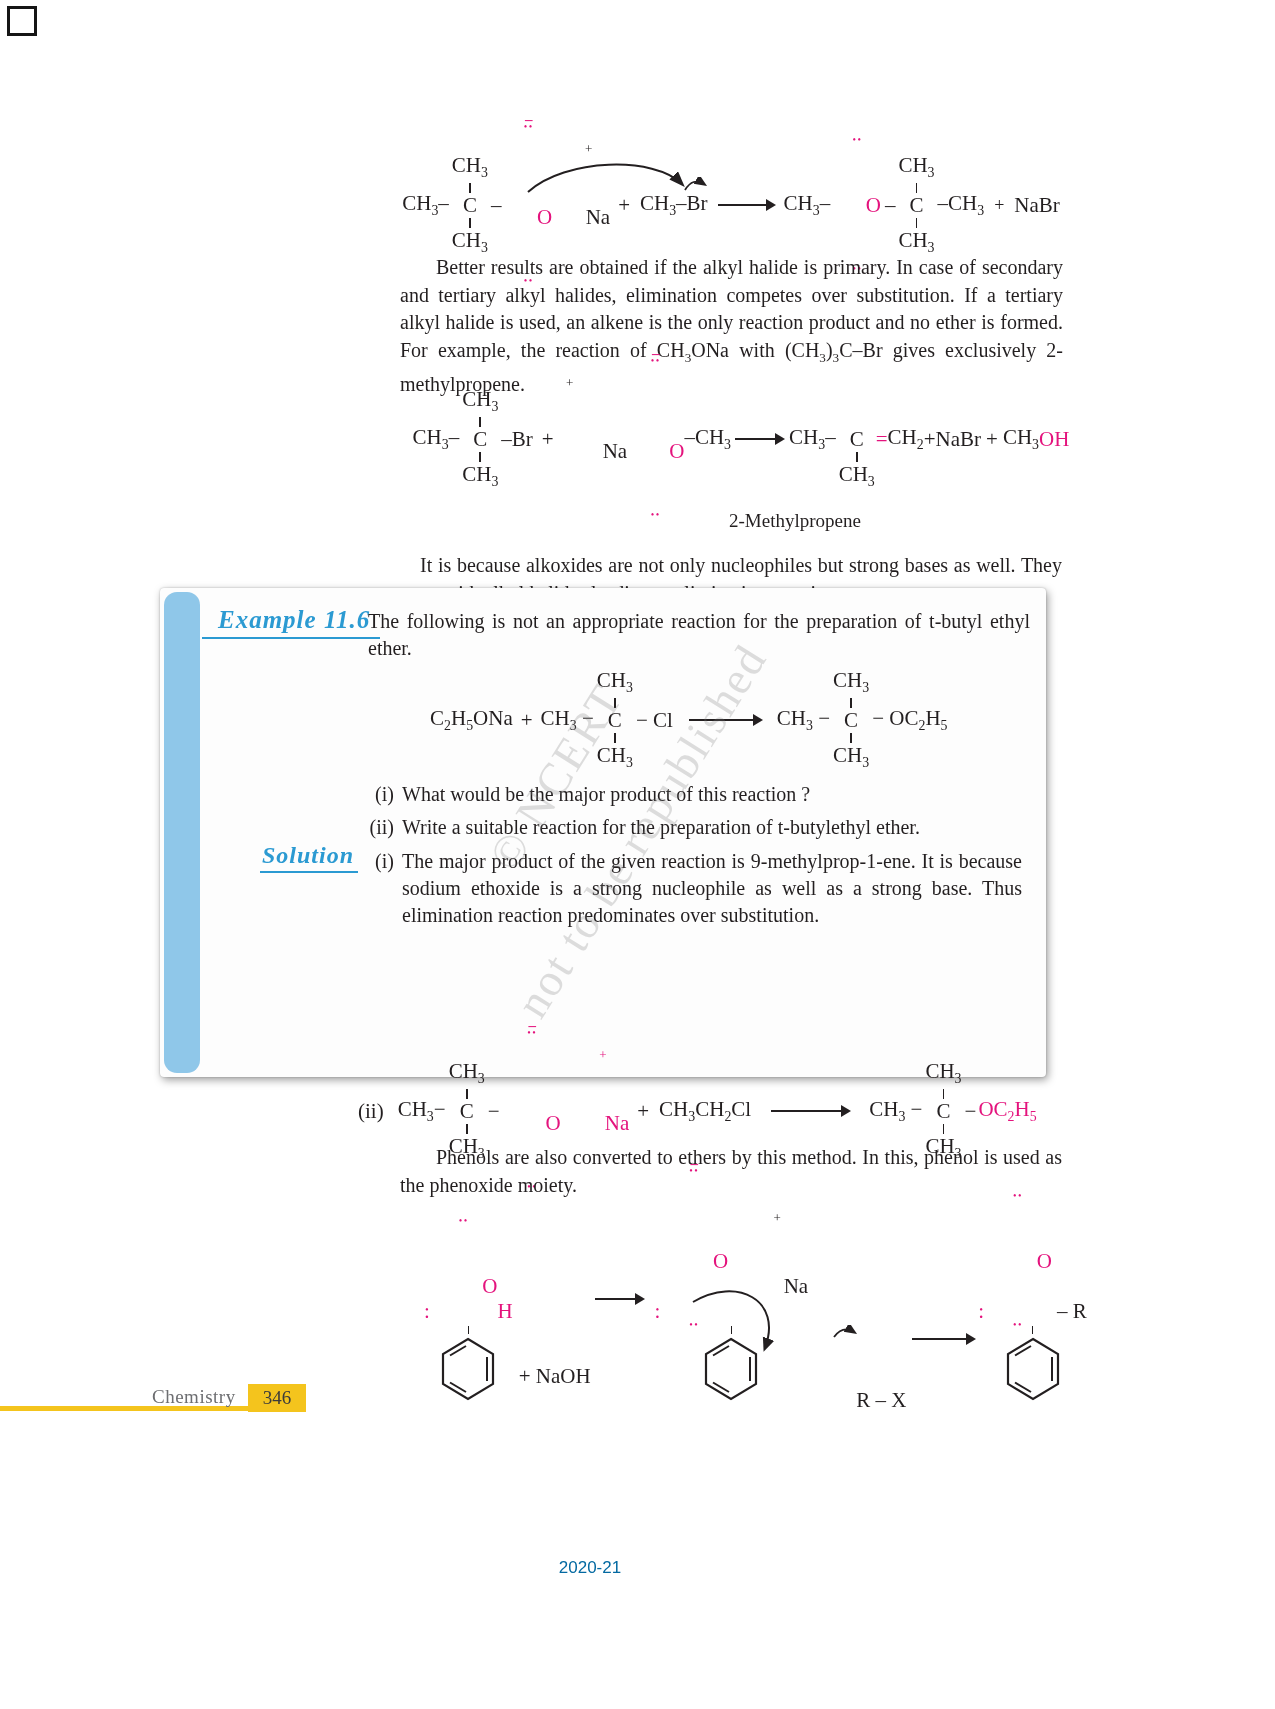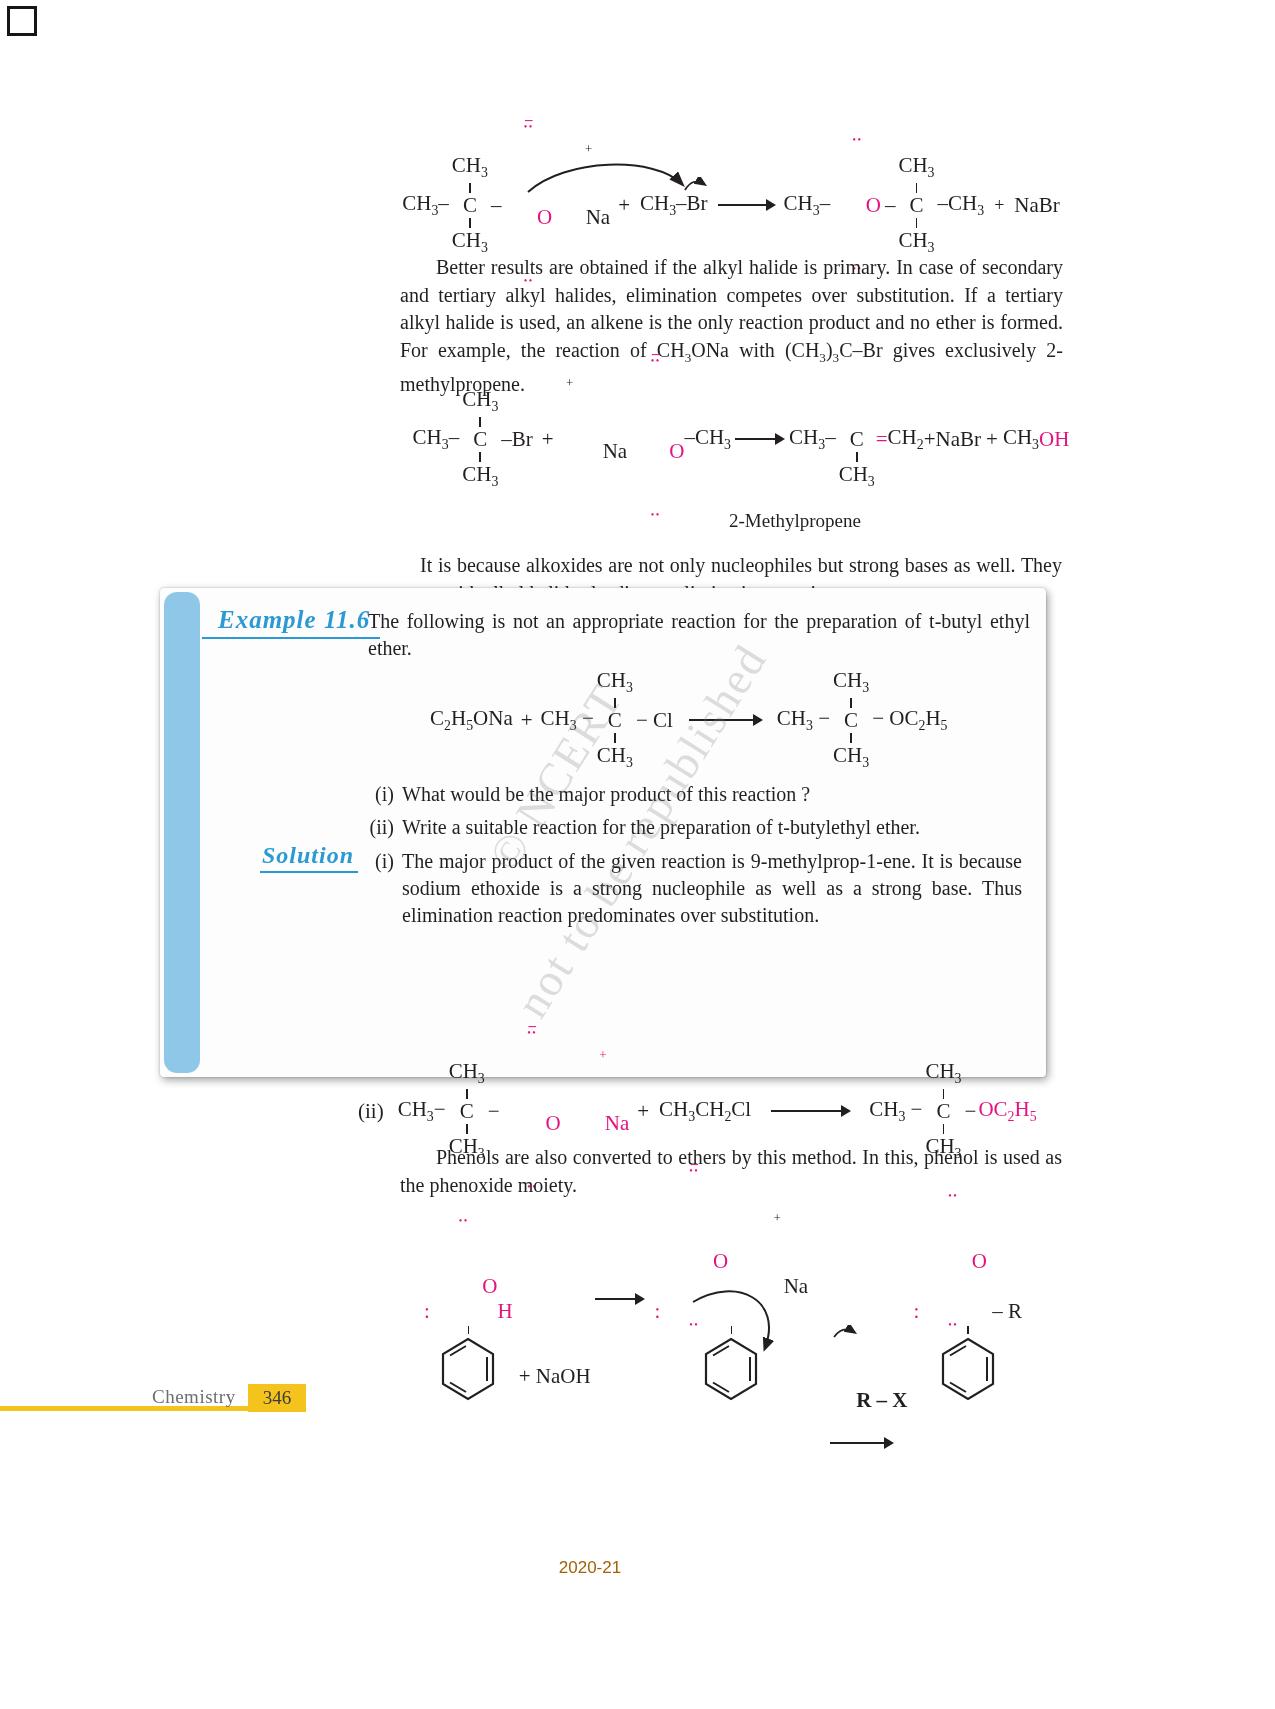--- a/index.html
+++ b/index.html
@@ -43,28 +43,28 @@
            color:var(--blue);font-size:25px;font-style:italic;font-weight:bold;letter-spacing:1px;}
   .soltitle{position:absolute;left:100px;top:254px;padding:0 4px 2px 2px;border-bottom:2.5px solid var(--blue);
            color:var(--blue);font-size:24px;font-style:italic;font-weight:bold;letter-spacing:1px;}
   .extext{font-size:20px;line-height:27px;text-align:justify;}
   .qrow{position:absolute;left:198px;display:flex;font-size:20px;line-height:27px;}
   .qlabel{width:36px;text-align:right;flex:none;margin-right:8px;}
   
   .ringstack{display:inline-flex;flex-direction:column;align-items:center;position:relative;margin:0 4px;}
   .ogroup{height:26px;display:inline-flex;align-items:flex-end;position:relative;white-space:pre;}
   .rxn5 > .tok, .rxn5 > .arr{margin-top:66px;}
-  .rxcol{display:inline-flex;flex-direction:column;align-items:center;margin-top:40px;gap:4px;font-weight:bold;}
+  .rxcol{display:inline-flex;flex-direction:row;margin-top:40px;gap:4px;}
   
   .footrule{position:absolute;left:0;top:1406px;width:252px;height:5px;background:var(--yellow);}
   .footsubject{position:absolute;left:152px;top:1386px;font-size:19px;color:var(--gray);letter-spacing:0.5px;}
   .footpage{position:absolute;left:248px;top:1384px;width:58px;height:28px;background:var(--yellow);
             display:flex;align-items:center;justify-content:center;font-size:19px;color:#3b3b3b;}
   .edition{position:absolute;left:0;top:1558px;width:1180px;text-align:center;
-           font-family:"Liberation Sans",sans-serif;font-size:17px;color:#a16207;}
+           font-family:"Liberation Sans",sans-serif;font-size:17px;color:#0369a1;}
   .corner{position:absolute;left:7px;top:6px;width:24px;height:24px;border:3px solid #161616;background:#fff;}
   .watermark{position:absolute;left:420px;top:680px;width:440px;height:300px;transform:rotate(-58deg);
              color:rgba(125,125,125,0.25);font-size:46px;letter-spacing:2px;text-align:center;line-height:2.2;
              pointer-events:none;z-index:6;}
 </style>
 </head>
 <body>
 
 <div class="page">
 

